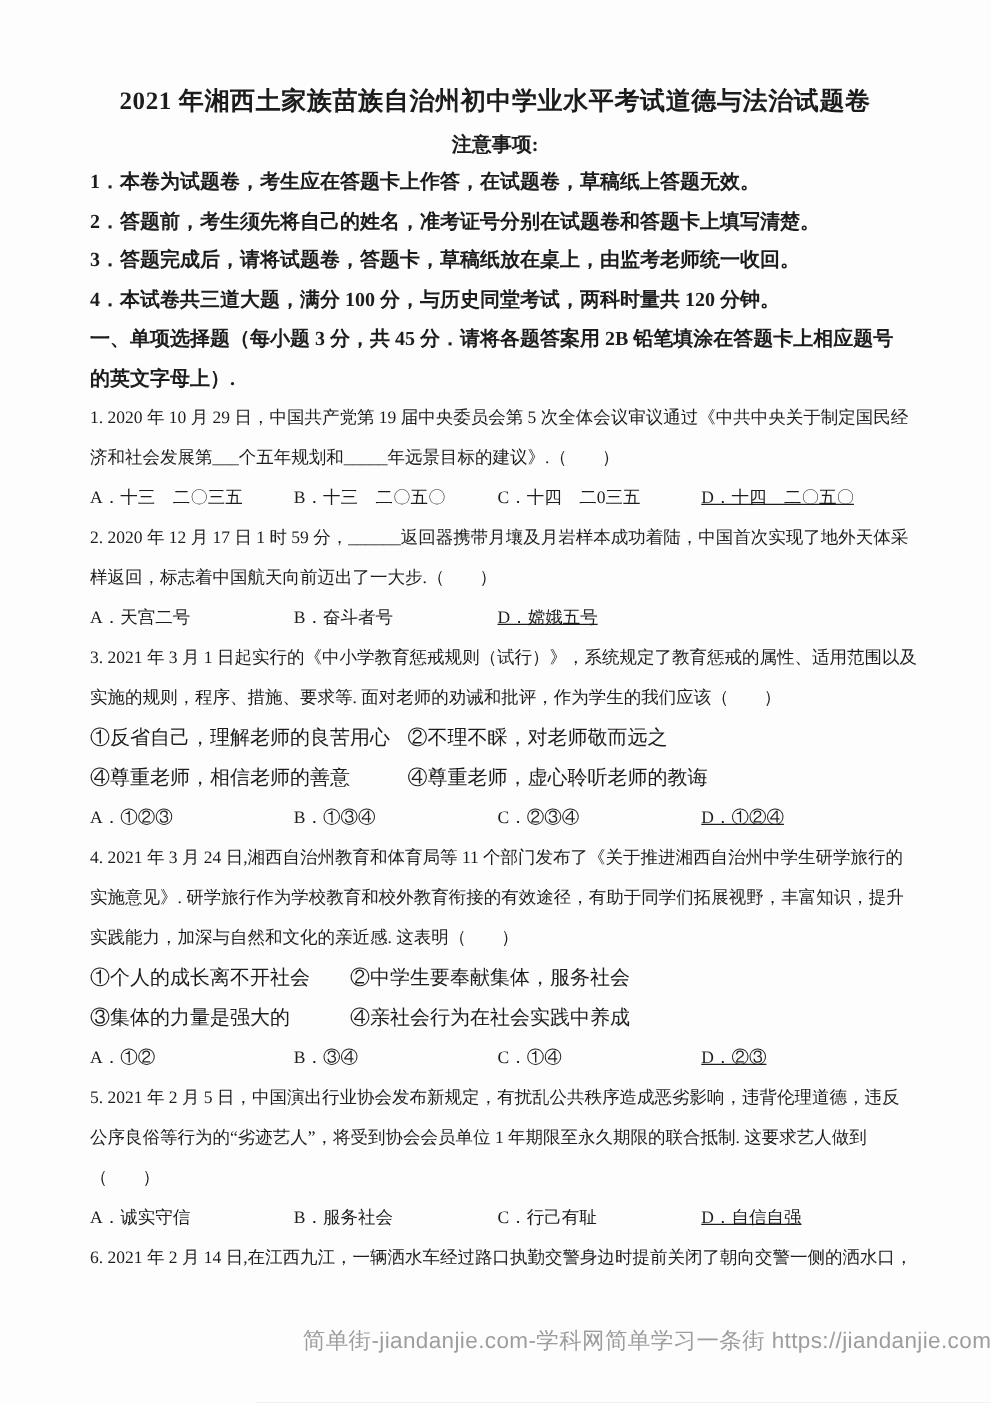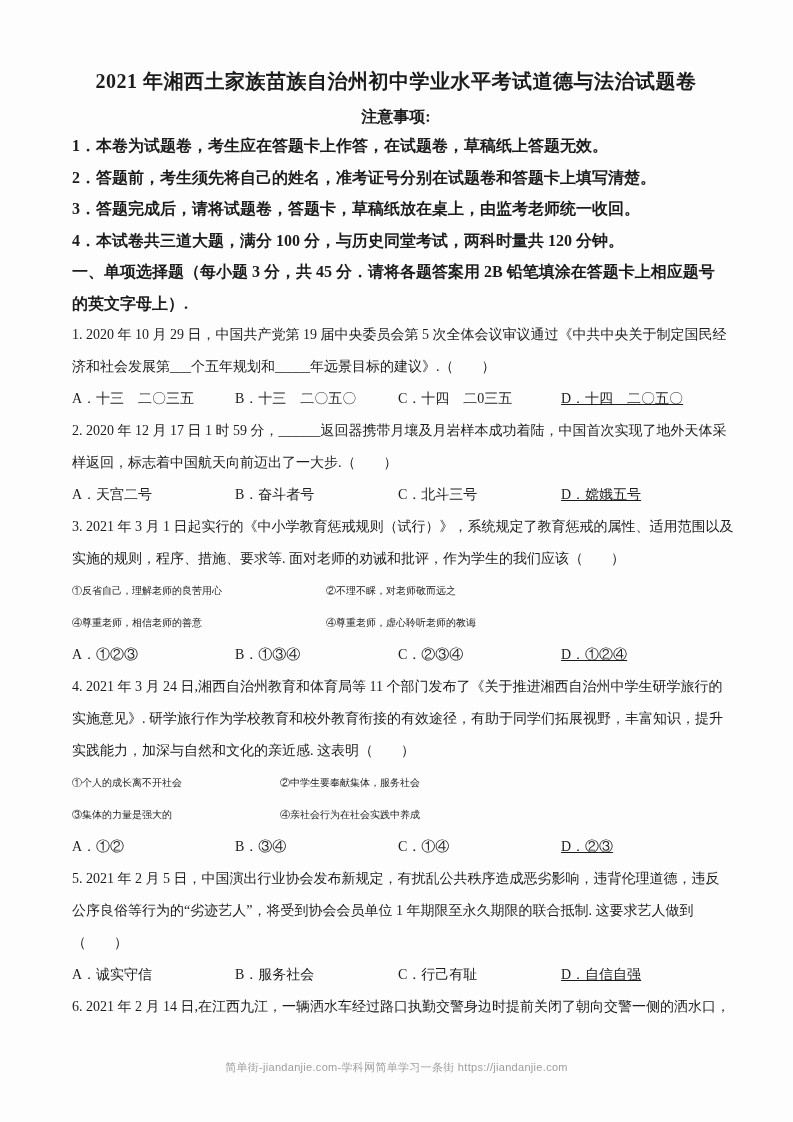--- a/index.html
+++ b/index.html
@@ -49,34 +49,34 @@
   .opts-row {
     display: flex;
     font-size: 14px;
     line-height: 32px;
     white-space: nowrap;
   }
   .opt { width: 163px; flex: 0 0 163px; }
   .opt.last { width: auto; flex: 0 0 auto; text-decoration: underline; }
   .sub-row {
     display: flex;
-    font-size: 10px;
+    font-size: 16px;
     line-height: 32px;
     white-space: nowrap;
   }
   .sub-c1-q3 { width: 254px; flex: 0 0 254px; }
   .sub-c1-q4 { width: 208px; flex: 0 0 208px; }
   .footer {
     position: absolute;
     left: 0;
     right: 0;
     top: 1060px;
-    text-align: center;
+    text-align: right;
     font-family: "Liberation Sans", "DejaVu Sans", sans-serif;
-    font-size: 11px;
+    font-size: 18px;
     color: #9d9d9d;
     letter-spacing: 0.3px;
   }
 </style>
 </head>
 <body>
 
 <div class="page">
   <div class="content">
 
@@ -101,21 +101,20 @@
         <span class="opt last">D．十四　二〇五〇</span>
       </div>
     </div>
 
     <div>
       <div class="q-line">2. 2020 年 12 月 17 日 1 时 59 分，______返回器携带月壤及月岩样本成功着陆，中国首次实现了地外天体采</div>
       <div class="q-line">样返回，标志着中国航天向前迈出了一大步.（　　）</div>
       <div class="opts-row">
         <span class="opt">A．天宫二号</span>
         <span class="opt">B．奋斗者号</span>
-        <span class="opt">C．北斗三号</span>
         <span class="opt last">D．嫦娥五号</span>
       </div>
     </div>
 
     <div>
       <div class="q-line">3. 2021 年 3 月 1 日起实行的《中小学教育惩戒规则（试行）》，系统规定了教育惩戒的属性、适用范围以及</div>
       <div class="q-line">实施的规则，程序、措施、要求等. 面对老师的劝诫和批评，作为学生的我们应该（　　）</div>
       <div class="sub-row">
         <span class="sub-c1-q3">①反省自己，理解老师的良苦用心</span>
         <span>②不理不睬，对老师敬而远之</span>

